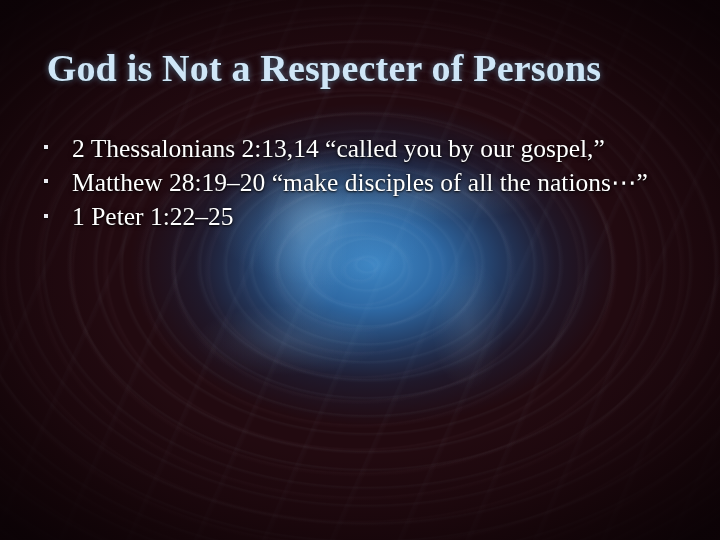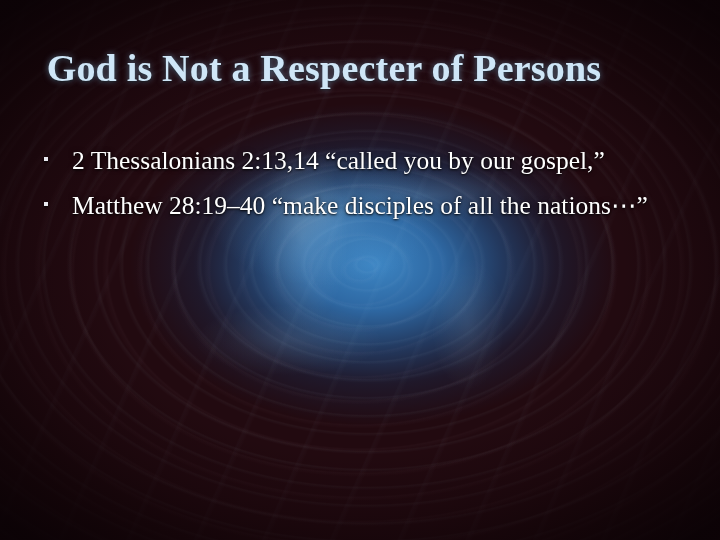--- a/index.html
+++ b/index.html
@@ -169,21 +169,20 @@
     left: 4px;
     top: 0.52em;
     width: 4px;
     height: 4px;
     background: #e9e9ef;
     box-shadow: 0 1px 2px rgba(0,0,0,0.8);
   }
 
   .bullet-text {
     display: block;
-    margin-top: 12px;
   }
 </style>
 </head>
 <body>
 
 <div id="slide">
 
   <div class="bg-layer" id="bg-base"></div>
   <div class="bg-layer" id="bg-core"></div>
   <div class="bg-layer" id="bg-core-hi"></div>
@@ -200,20 +199,24 @@
     <ul id="bullet-list">
 
       <li class="bullet-item">
         <span class="bullet-marker"></span>
         <span class="bullet-text">2 Thessalonians 2:13,14 “called you by our gospel,”</span>
       </li>
 
 
       <li class="bullet-item">
         <span class="bullet-marker"></span>
-        <span class="bullet-text">Matthew 28:19–40 “make disciples of all the nations⋯”</span>
+        <span class="bullet-text">Matthew 28:19–20 “make disciples of all the nations⋯”</span>
       </li>
 
 
+      <li class="bullet-item">
+        <span class="bullet-marker"></span>
+        <span class="bullet-text">1 Peter 1:22–25</span>
+      </li>
 
     </ul>
   </div>
 </div>
 
 </body></html>

